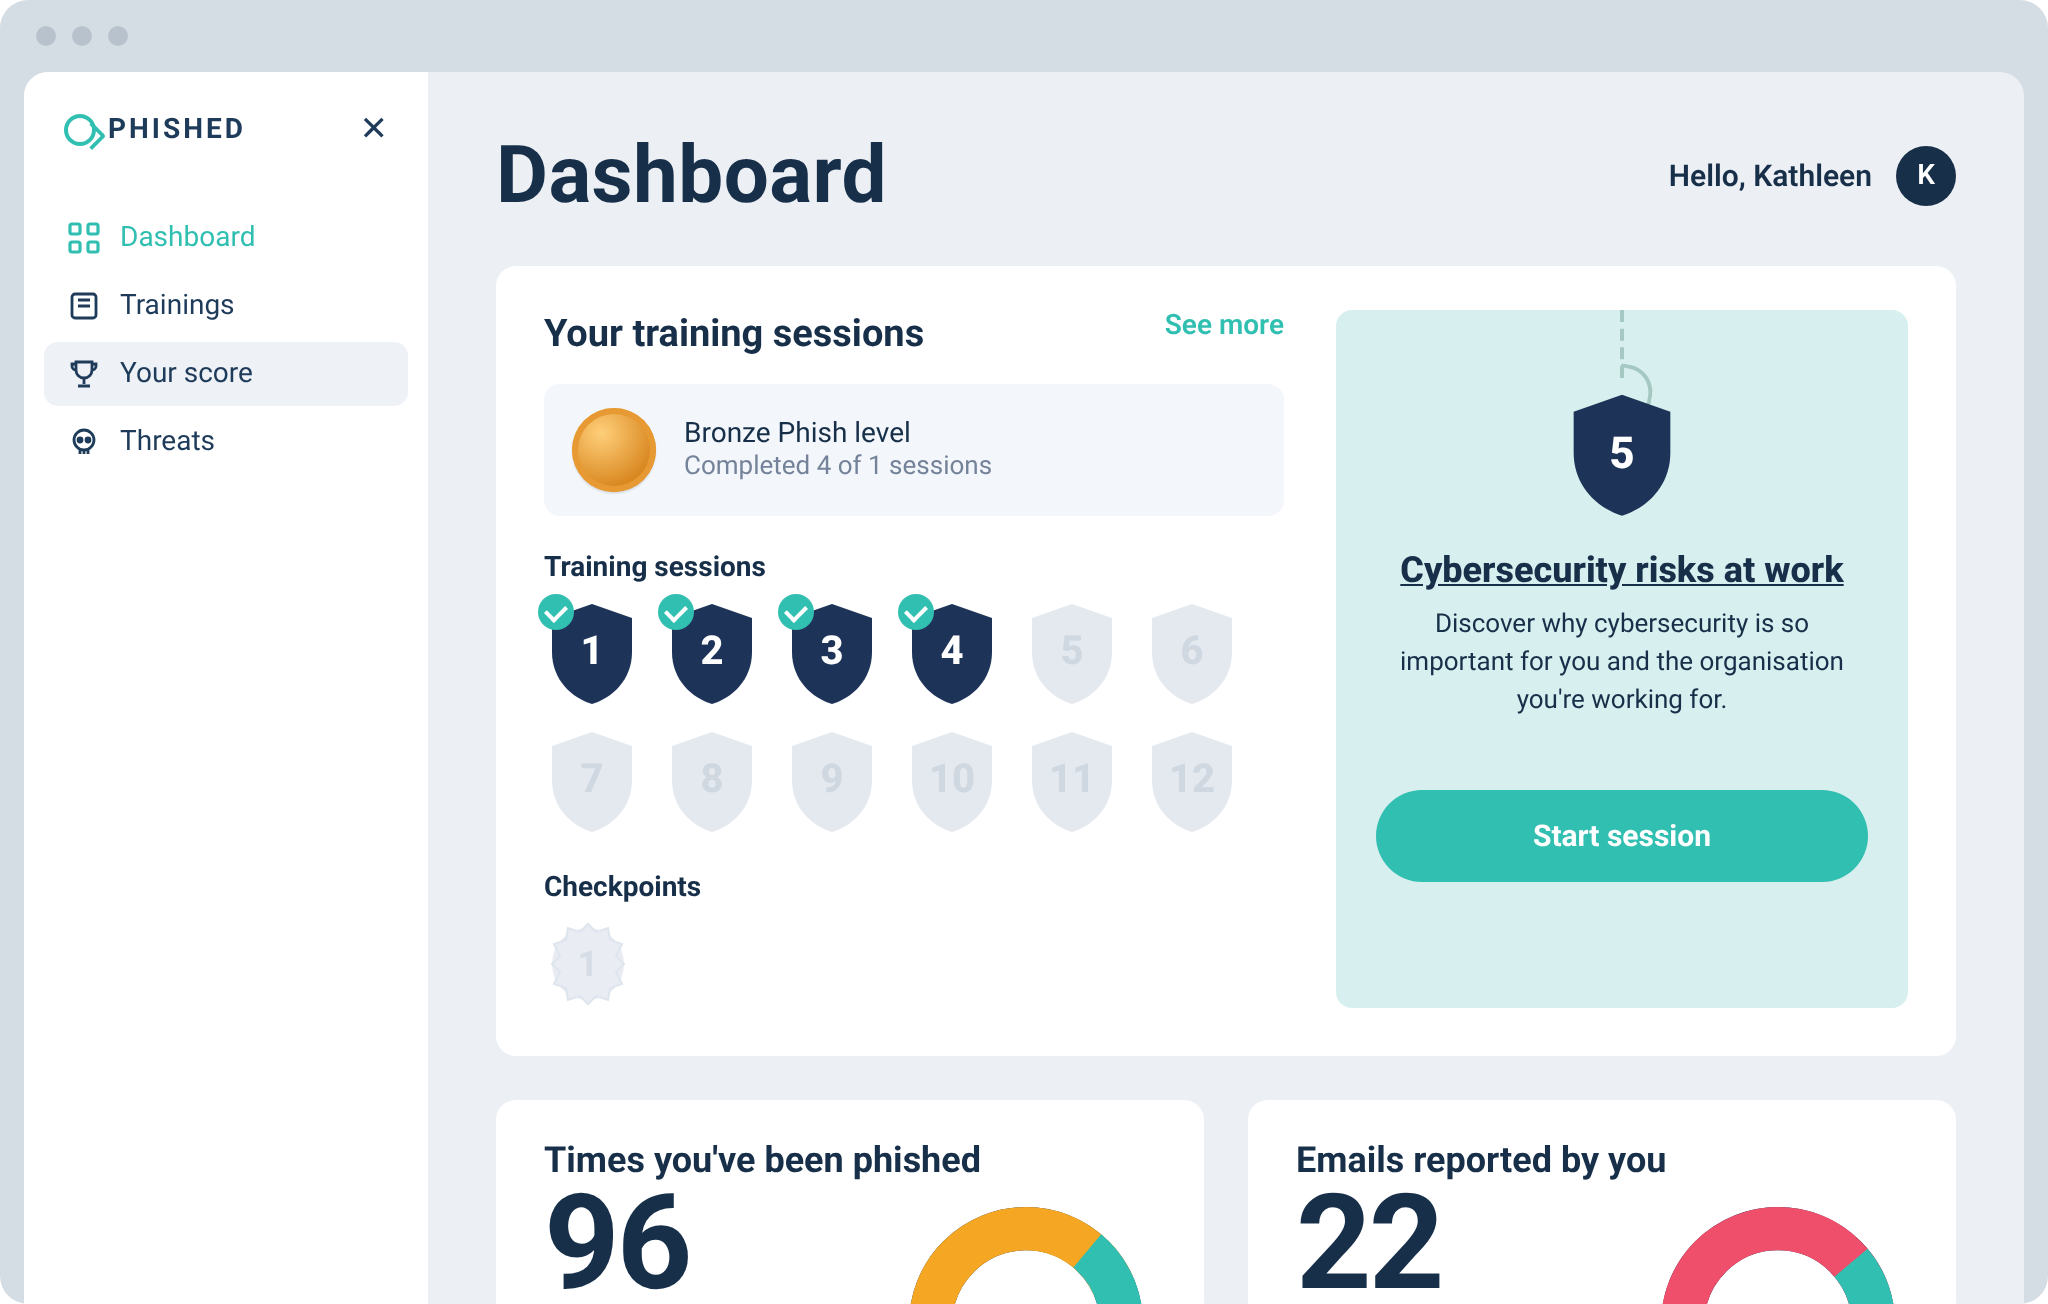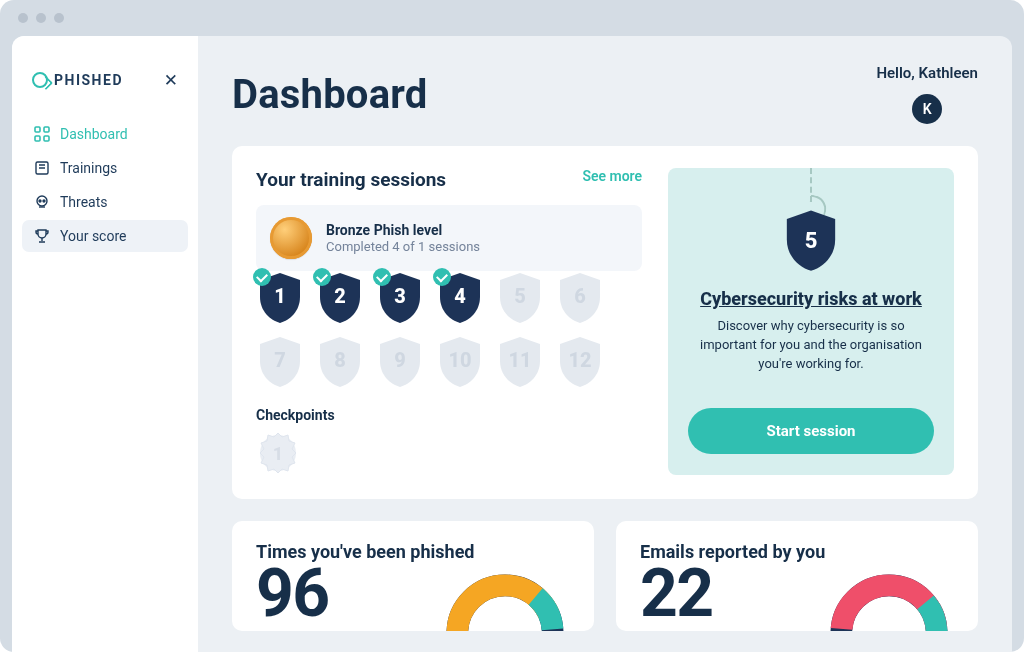--- a/index.html
+++ b/index.html
@@ -22,51 +22,51 @@
   body{margin:0;background:#fff;}
   .stage{width:1024px;height:652px;position:relative;overflow:hidden;}
 
   
   .chrome{position:absolute;inset:0;background:#d4dce4;border-radius:14px;}
   .chrome-dots{position:absolute;top:13px;left:18px;display:flex;gap:8px;}
   .chrome-dots span{width:10px;height:10px;border-radius:50%;background:#b8c2cd;display:block;}
   .window{position:absolute;top:36px;left:12px;right:12px;bottom:0;background:var(--bg);border-radius:12px 12px 0 0;overflow:hidden;display:flex;}
 
   
-  .sidebar{width:186px;background:var(--sidebar);padding:34px 10px 0 10px;flex-shrink:0;}
+  .sidebar{width:202px;background:var(--sidebar);padding:18px 10px 0 10px;flex-shrink:0;}
   .brand{display:flex;align-items:center;justify-content:space-between;padding:0 10px 18px 10px;}
   .brand-logo{display:flex;align-items:center;gap:6px;color:var(--ink);font-weight:700;letter-spacing:1.5px;font-size:14px;}
   .brand-mark{width:16px;height:16px;border:2px solid var(--teal);border-radius:50%;position:relative;}
   .brand-mark::after{content:"";position:absolute;width:8px;height:8px;border:2px solid var(--teal);border-left:none;border-bottom:none;transform:rotate(45deg);top:4px;left:7px;border-radius:0 2px 0 0;}
   .close-x{color:var(--ink);font-size:17px;font-weight:300;cursor:pointer;}
   .nav{display:flex;flex-direction:column;gap:2px;margin-top:10px;}
   .nav-item{display:flex;align-items:center;gap:10px;padding:8px 12px;border-radius:7px;color:var(--ink);font-size:14px;cursor:pointer;}
   .nav-item.active{color:var(--teal);}
   .nav-item.highlight{background:#eef2f7;}
   .nav-icon{width:16px;height:16px;flex-shrink:0;}
 
   
   .main{flex:1;padding:28px 34px 0 34px;overflow:hidden;}
   .topbar{display:flex;align-items:center;justify-content:space-between;}
   h1.page-title{margin:0;color:var(--ink-dark);font-size:40px;font-weight:700;letter-spacing:.2px;}
-  .user{display:flex;align-items:center;gap:12px;flex-direction:column;}
+  .user{display:flex;align-items:center;gap:12px;}
   .hello{color:var(--ink-dark);font-weight:600;font-size:15px;}
   .avatar{width:30px;height:30px;border-radius:50%;background:var(--ink-dark);color:#fff;display:flex;align-items:center;justify-content:center;font-size:14px;font-weight:600;}
 
   
   .row1{display:flex;gap:0;margin-top:22px;}
   .card{background:var(--card);border-radius:10px;}
   .training-card{flex:1;padding:22px 24px 24px 24px;display:flex;gap:26px;}
   .training-left{flex:1;min-width:0;}
   .card-head{display:flex;align-items:flex-start;justify-content:space-between;margin-bottom:14px;}
   .card-title{color:var(--ink-dark);font-weight:700;font-size:19px;}
   .see-more{color:var(--teal);font-weight:600;font-size:14px;cursor:pointer;}
   .level-banner{background:#f3f6fa;border-radius:8px;padding:12px 14px;display:flex;align-items:center;gap:14px;}
   .medal{width:42px;height:42px;border-radius:50%;background:radial-gradient(circle at 35% 30%, #ffcf7a, #d8861e 70%);box-shadow:inset 0 0 0 3px #e79a33, 0 1px 1px rgba(0,0,0,.1);}
-  .level-text .t1{color:var(--ink-dark);font-weight:700;font-size:14px;}
+  .level-text .t1{color:var(--ink-dark);font-weight:400;font-size:14px;}
   .level-text .t2{color:var(--muted);font-size:13px;margin-top:1px;}
   .sub-label{color:var(--ink-dark);font-weight:700;font-size:14px;margin:18px 0 8px 0;}
 
   .shield-row{display:flex;gap:12px;}
   .shield-grid{display:flex;flex-direction:column;gap:10px;}
   .shield{width:48px;height:54px;position:relative;}
   .shield svg{position:absolute;inset:0;}
   .shield .num{position:absolute;inset:0;display:flex;align-items:center;justify-content:center;font-weight:800;font-size:20px;color:#fff;padding-bottom:4px;}
   .shield.light .num{color:var(--shield-light-text);}
   .shield .tick{position:absolute;top:-3px;left:-3px;width:18px;height:18px;border-radius:50%;background:var(--teal);display:flex;align-items:center;justify-content:center;}
@@ -129,37 +129,37 @@
               </svg></span>
             <span>Dashboard</span>
           </div>
           <div class="nav-item">
             <span class="nav-icon"><svg viewBox="0 0 16 16" fill="none" stroke="currentColor" stroke-width="1.4">
                 <rect x="2" y="2" width="12" height="12" rx="1.5"></rect>
                 <path d="M5 5h6M5 8h6"></path>
               </svg></span>
             <span>Trainings</span>
           </div>
+          <div class="nav-item highlight">
+            <span class="nav-icon"><svg viewBox="0 0 16 16" fill="none" stroke="currentColor" stroke-width="1.4">
+                <path d="M4 2h8v4a4 4 0 0 1-8 0V2z"></path>
+                <path d="M4 3H2v1a2 2 0 0 0 2 2M12 3h2v1a2 2 0 0 1-2 2"></path>
+                <path d="M8 10v3M5 14h6"></path>
+              </svg></span>
+            <span>Your score</span>
+          </div>
           <div class="nav-item">
             <span class="nav-icon"><svg viewBox="0 0 16 16" fill="none" stroke="currentColor" stroke-width="1.4">
                 <circle cx="8" cy="7" r="5"></circle>
                 <circle cx="6" cy="7" r="1" fill="currentColor"></circle>
                 <circle cx="10" cy="7" r="1" fill="currentColor"></circle>
                 <path d="M6 12v2M8 12v2M10 12v2"></path>
               </svg></span>
             <span>Threats</span>
           </div>
-          <div class="nav-item highlight">
-            <span class="nav-icon"><svg viewBox="0 0 16 16" fill="none" stroke="currentColor" stroke-width="1.4">
-                <path d="M4 2h8v4a4 4 0 0 1-8 0V2z"></path>
-                <path d="M4 3H2v1a2 2 0 0 0 2 2M12 3h2v1a2 2 0 0 1-2 2"></path>
-                <path d="M8 10v3M5 14h6"></path>
-              </svg></span>
-            <span>Your score</span>
-          </div>
         </nav>
     </aside>
 
     <main class="main">
       <div class="topbar">
         <h1 class="page-title">Dashboard</h1>
         <div class="user">
           <span class="hello">Hello, Kathleen</span>
           <span class="avatar">K</span>
         </div>
@@ -175,20 +175,21 @@
             </div>
 
             <div class="level-banner">
               <div class="medal"></div>
               <div class="level-text">
                 <div class="t1">Bronze Phish level</div>
                 <div class="t2">Completed 4 of 1 sessions</div>
               </div>
             </div>
 
+            <div class="sub-label">Training sessions</div>
             <div class="shield-grid" id="shield-grid">
                 <div class="shield-row">
                   <div class="shield">
                     <svg viewBox="0 0 48 54">
                       <path d="M24 2 L44 9 V26 C44 40 34 49 24 52 C14 49 4 40 4 26 V9 Z" fill="#1d3357"></path>
                     </svg>
                     <div class="num">1</div>
                     <div class="tick"></div>
                   </div>
                   <div class="shield">

